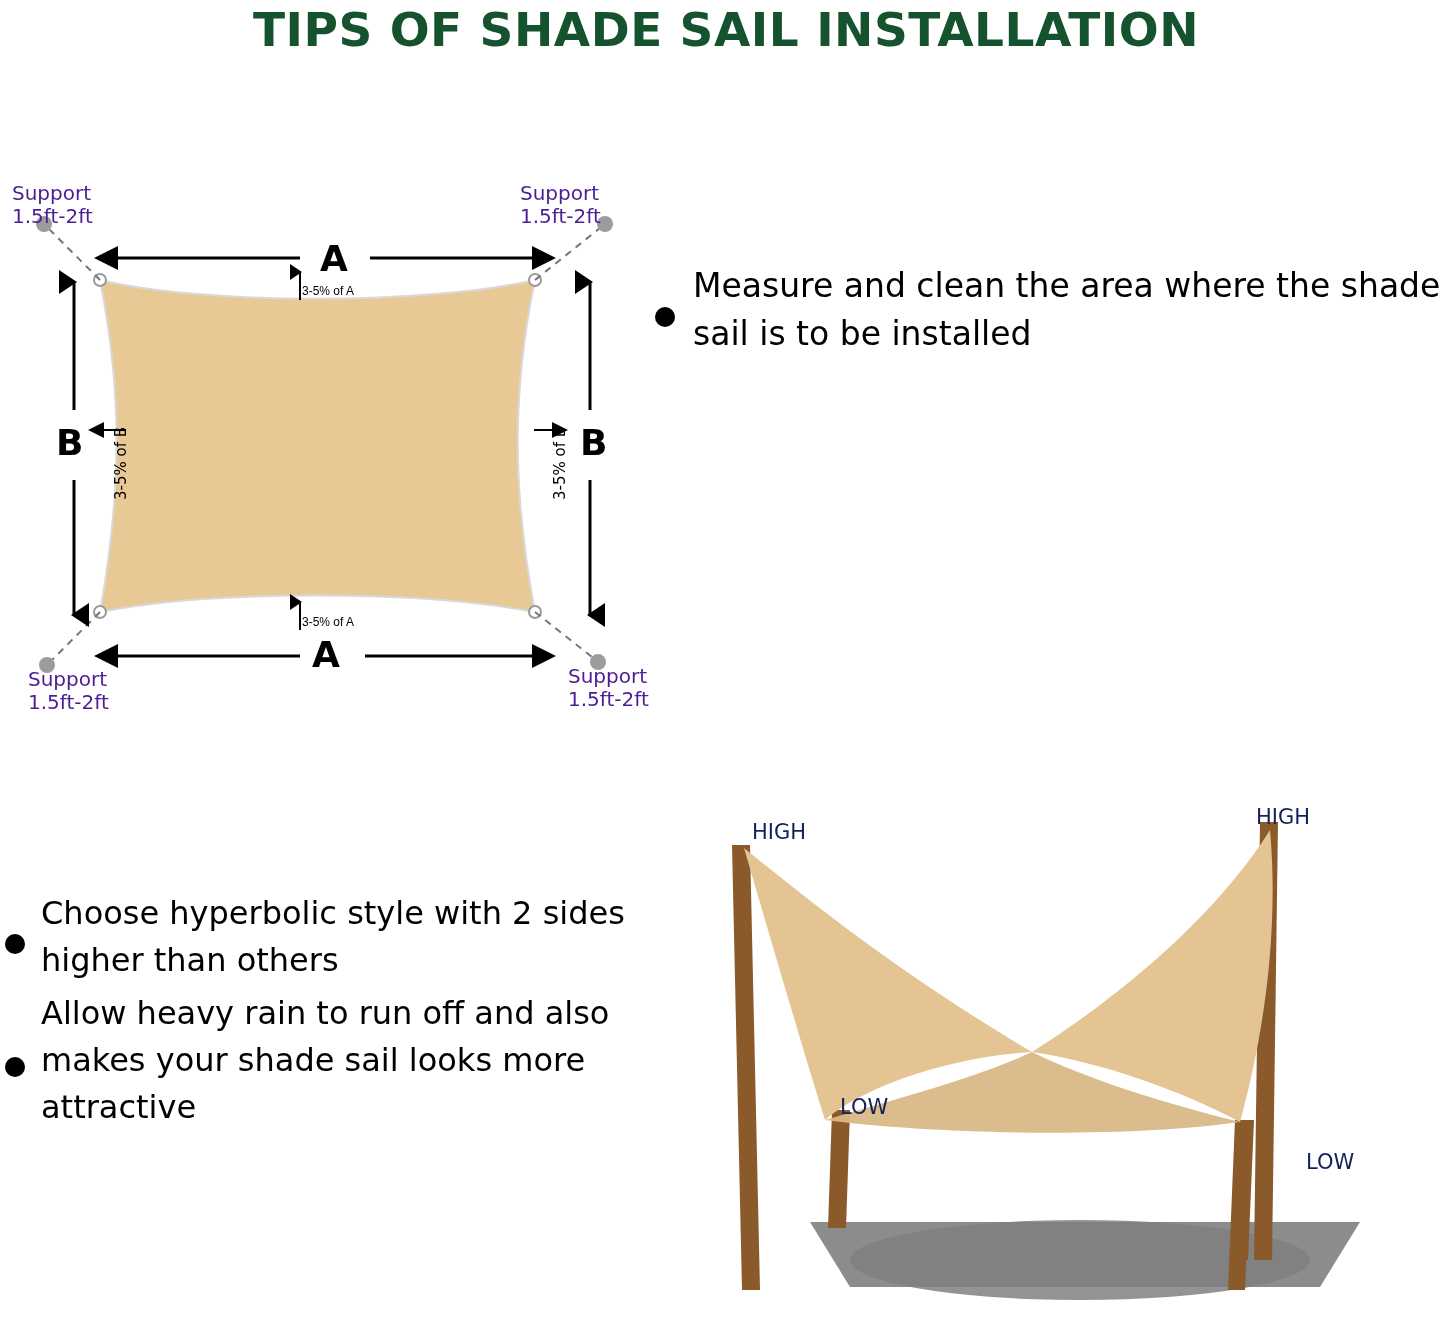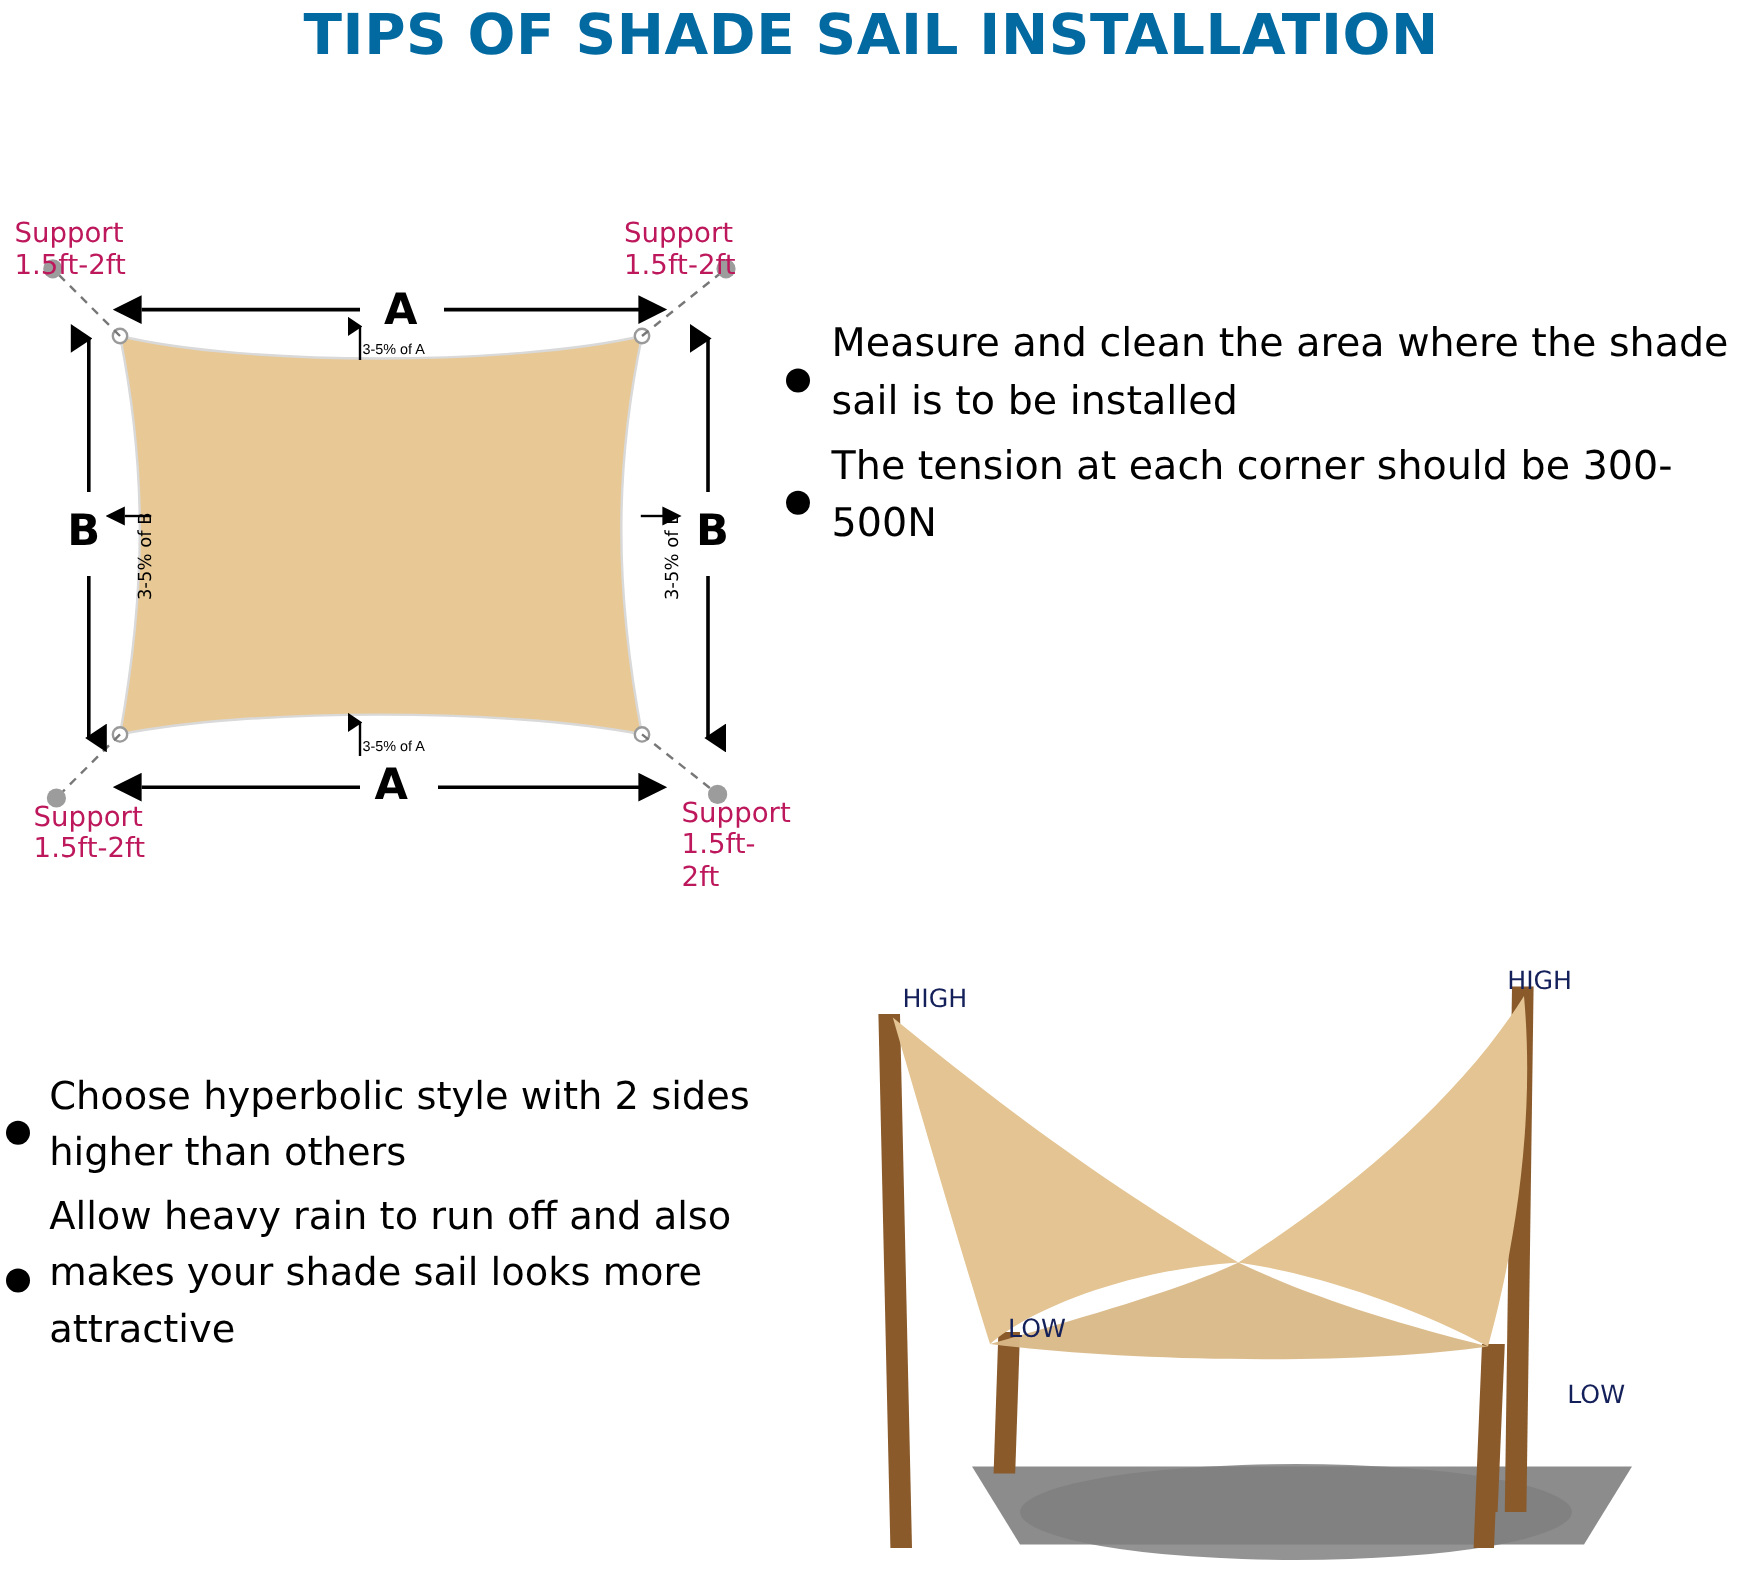--- a/index.html
+++ b/index.html
@@ -18,40 +18,40 @@
   #page-title {
     position: absolute;
     top: 2px;
     left: 0;
     width: 1452px;
     text-align: center;
     font-family: "DejaVu Sans", sans-serif;
     font-weight: bold;
     font-size: 47px;
     letter-spacing: 0.5px;
-    color: #0369a1;
+    color: #14532d;
     white-space: nowrap;
   }
 
   
   #diagram-rect {
     position: absolute;
     left: 0px;
     top: 160px;
     width: 660px;
     height: 570px;
   }
   #diagram-rect svg { display: block; }
 
   .corner-label {
     position: absolute;
-    font-size: 23px;
+    font-size: 20px;
     line-height: 1.15;
     font-family: "DejaVu Sans", sans-serif;
-    color: #be185d;
+    color: #4c1d95;
     white-space: pre-line;
   }
   #support-tl { left: 12px;  top: 22px; }
   #support-tr { left: 520px; top: 22px; }
   #support-bl { left: 28px;  top: 508px; }
   #support-br { left: 568px; top: 505px; }
 
   .dim-letter {
     position: absolute;
     font-size: 36px;
@@ -221,24 +221,20 @@
   <div class="pct-label" id="pct-top">3-5% of A</div>
   <div class="pct-label" id="pct-bot">3-5% of A</div>
   <div class="pct-vert" id="pct-left">3-5% of B</div>
   <div class="pct-vert" id="pct-right">3-5% of B</div>
 </div>
 
 <div id="tips-list">
   <div class="bullet-row">
     <div class="bullet-dot"></div>
     <div class="bullet-text">Measure and clean the area where the shade sail is to be installed</div>
-  </div>
-  <div class="bullet-row">
-    <div class="bullet-dot"></div>
-    <div class="bullet-text">The tension at each corner should be 300-500N</div>
   </div>
 </div>
 
 <div id="style-list">
   <div class="bullet-row">
     <div class="bullet-dot"></div>
     <div class="bullet-text">Choose hyperbolic style with 2 sides higher than others</div>
   </div>
   <div class="bullet-row">
     <div class="bullet-dot"></div>

